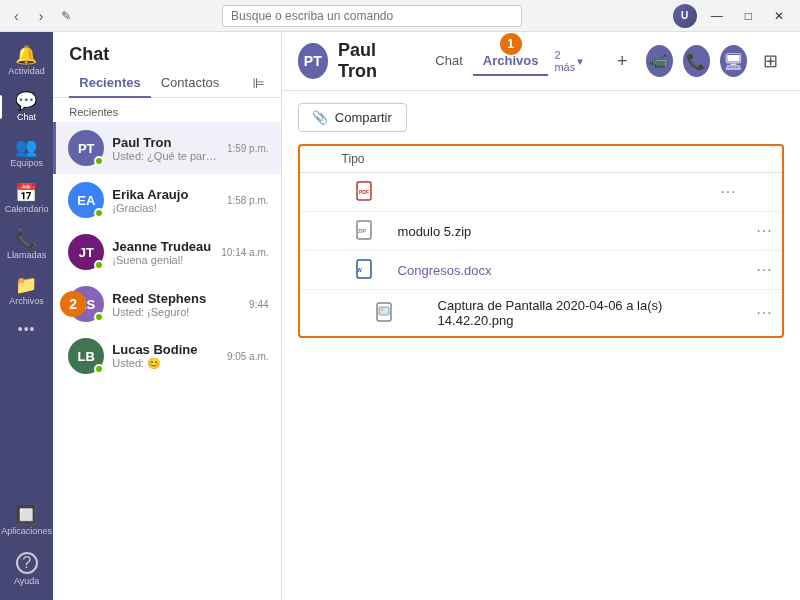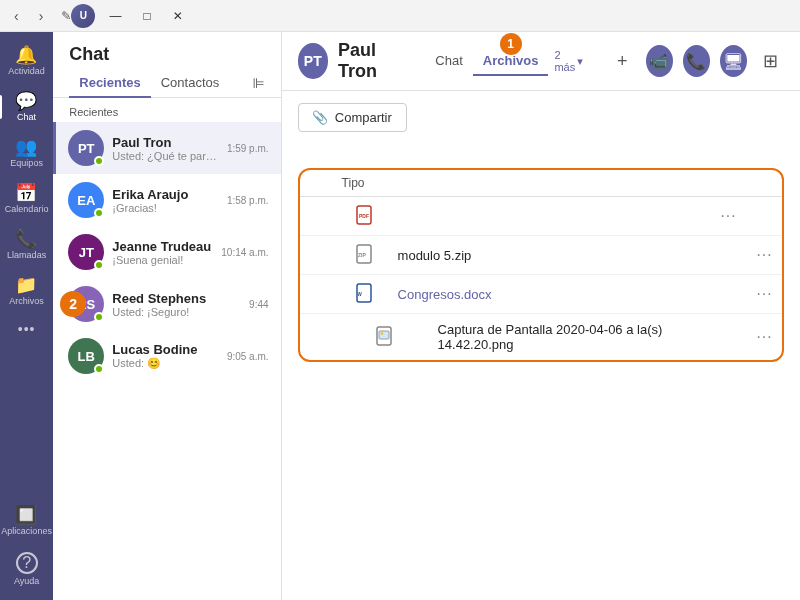--- a/index.html
+++ b/index.html
@@ -211,23 +211,22 @@
       border: 1px solid #ccc;
       border-radius: 4px;
       font-size: 13px;
       color: #333;
       cursor: pointer;
       background: #fff;
       margin-bottom: 12px;
     }
     .files-table {
       border: 2px solid #e8700a;
-      border-radius: 12px;
+      border-radius: 4px;
       width: 100%;
-      margin-top: 24px;
     }
     .files-table-header {
       display: grid;
       grid-template-columns: 24px 48px 1fr 28px;
       padding: 6px 10px;
       font-size: 12px;
       color: #555;
       border-bottom: 1px solid #e0e0e0;
       align-items: center;
       gap: 8px;
@@ -249,20 +248,23 @@
     .file-more { color: #888; cursor: pointer; font-size: 16px; text-align: right; }
   </style>
 </head>
 <body>
 
 <div class="title-bar">
   <div class="title-bar-left">
     <span class="title-bar-nav">‹</span>
     <span class="title-bar-nav">›</span>
     <span class="title-bar-edit">✎</span>
+  </div>
+  <div class="search-bar">
+    <input class="search-input" type="text" placeholder="Busque o escriba un comando" style="">
   </div>
   <div class="title-bar-right">
     <div class="avatar-circle">U</div>
     <span class="window-btn">—</span>
     <span class="window-btn">□</span>
     <span class="window-btn close">✕</span>
   </div>
 </div>
 
 <div class="app-body">

